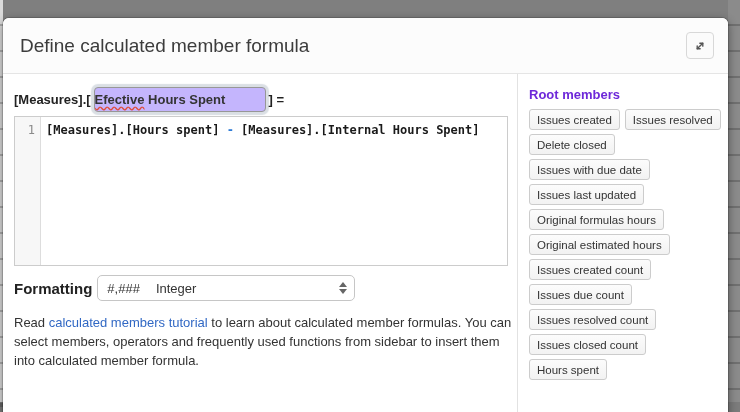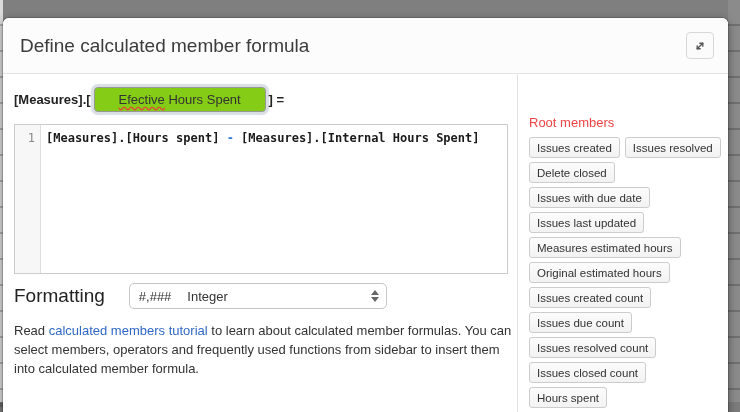--- a/index.html
+++ b/index.html
@@ -52,28 +52,28 @@
   .main-col { flex: 1 1 auto; padding: 13px 9px 0 11px; overflow: hidden; }
   .side-col {
     flex: 0 0 211px; width: 211px;
     border-left: 1px solid #e2e2e2;
     padding: 13px 6px 0 11px; overflow: hidden;
   }
   
   .formula-row {
     display: flex; align-items: center;
     font-size: 13px; font-weight: bold; color: #222;
-    margin-bottom: 12px; white-space: pre;
+    margin-bottom: 4px; white-space: pre;
   }
   .name-input {
     width: 172px; height: 25px; margin: 0 3px;
-    border: 1px solid #979797; border-radius: 4px; background: #84cc16;
+    border: 1px solid #979797; border-radius: 4px; background: #c4b5fd;
     box-shadow: 0 0 1px 3px rgba(150,163,178,0.35);
     display: flex; align-items: center;
-    padding: 0 24px; font-size: 13px; font-weight: normal; color: #333;
+    padding: 0 0; font-size: 13px; font-weight: bold; color: #333;
     white-space: pre; overflow: hidden; cursor: text;
   }
   .misspelled {
     text-decoration: underline; text-decoration-style: wavy;
     text-decoration-color: #e04b37; text-decoration-skip-ink: none;
     text-underline-offset: 2px;
   }
   
   .editor {
     height: 150px; border: 1px solid #ccc; background: #fff;
@@ -82,21 +82,21 @@
   }
   .editor-gutter {
     flex: 0 0 26px; background: #f7f7f7; border-right: 1px solid #ddd;
     color: #8a8a8a; text-align: right; padding: 4px 5px 0 0;
     font-weight: normal;
   }
   .editor-code { flex: 1 1 auto; padding: 4px 0 0 5px; color: #1a1a1a; white-space: pre; cursor: text; }
   .code-op { color: #2e7bd6; }
   
   .formatting-row { display: flex; align-items: center; margin-top: 9px; }
-  .formatting-label { font-size: 19px; font-weight: normal; color: #222; margin-right: 24px; }
+  .formatting-label { font-size: 15px; font-weight: bold; color: #222; margin-right: 5px; }
   .format-select {
     width: 258px; height: 26px;
     border: 1px solid #c6c6c6; border-radius: 5px; background: #fff;
     display: flex; align-items: center; padding: 0 7px 0 9px;
     font-size: 13px; color: #333; cursor: pointer;
   }
   .format-name { margin-left: 16px; }
   .stepper { margin-left: auto; display: flex; flex-direction: column; align-items: center; gap: 2px; }
   .stepper .up {
     width: 0; height: 0; border-left: 4px solid transparent;
@@ -106,21 +106,21 @@
     width: 0; height: 0; border-left: 4px solid transparent;
     border-right: 4px solid transparent; border-top: 5px solid #666;
   }
   
   .help-text {
     margin-top: 13px; font-size: 13px; color: #333;
     line-height: 1.45; width: 499px;
   }
   .help-link { color: #3168c4; text-decoration: none; cursor: pointer; }
   
-  .side-heading { font-size: 13px; font-weight: normal; color: #ef4444; margin-bottom: 7px; margin-top: 28px; }
+  .side-heading { font-size: 13px; font-weight: bold; color: #6d28d9; margin-bottom: 7px; }
   .members-wrap { display: flex; flex-wrap: wrap; column-gap: 5px; row-gap: 4px; }
   .member-btn {
     font-family: "Liberation Sans", sans-serif;
     font-size: 11.5px; color: #333; white-space: nowrap;
     padding: 3px 7px; height: 21px;
     border: 1px solid #ccc; border-radius: 3px;
     background: linear-gradient(#fcfcfc, #f2f2f2);
     cursor: pointer;
   }
   
@@ -201,21 +201,21 @@
     </div>
 
     <div class="side-col">
       <div class="side-heading">Root members</div>
       <div class="members-wrap" id="members-wrap">
           <button class="member-btn">Issues created</button>
           <button class="member-btn">Issues resolved</button>
           <button class="member-btn">Delete closed</button>
           <button class="member-btn">Issues with due date</button>
           <button class="member-btn">Issues last updated</button>
-          <button class="member-btn">Measures estimated hours</button>
+          <button class="member-btn">Original formulas hours</button>
           <button class="member-btn">Original estimated hours</button>
           <button class="member-btn">Issues created count</button>
           <button class="member-btn">Issues due count</button>
           <button class="member-btn">Issues resolved count</button>
           <button class="member-btn">Issues closed count</button>
           <button class="member-btn">Hours spent</button>
         </div>
     </div>
 
   </div>

